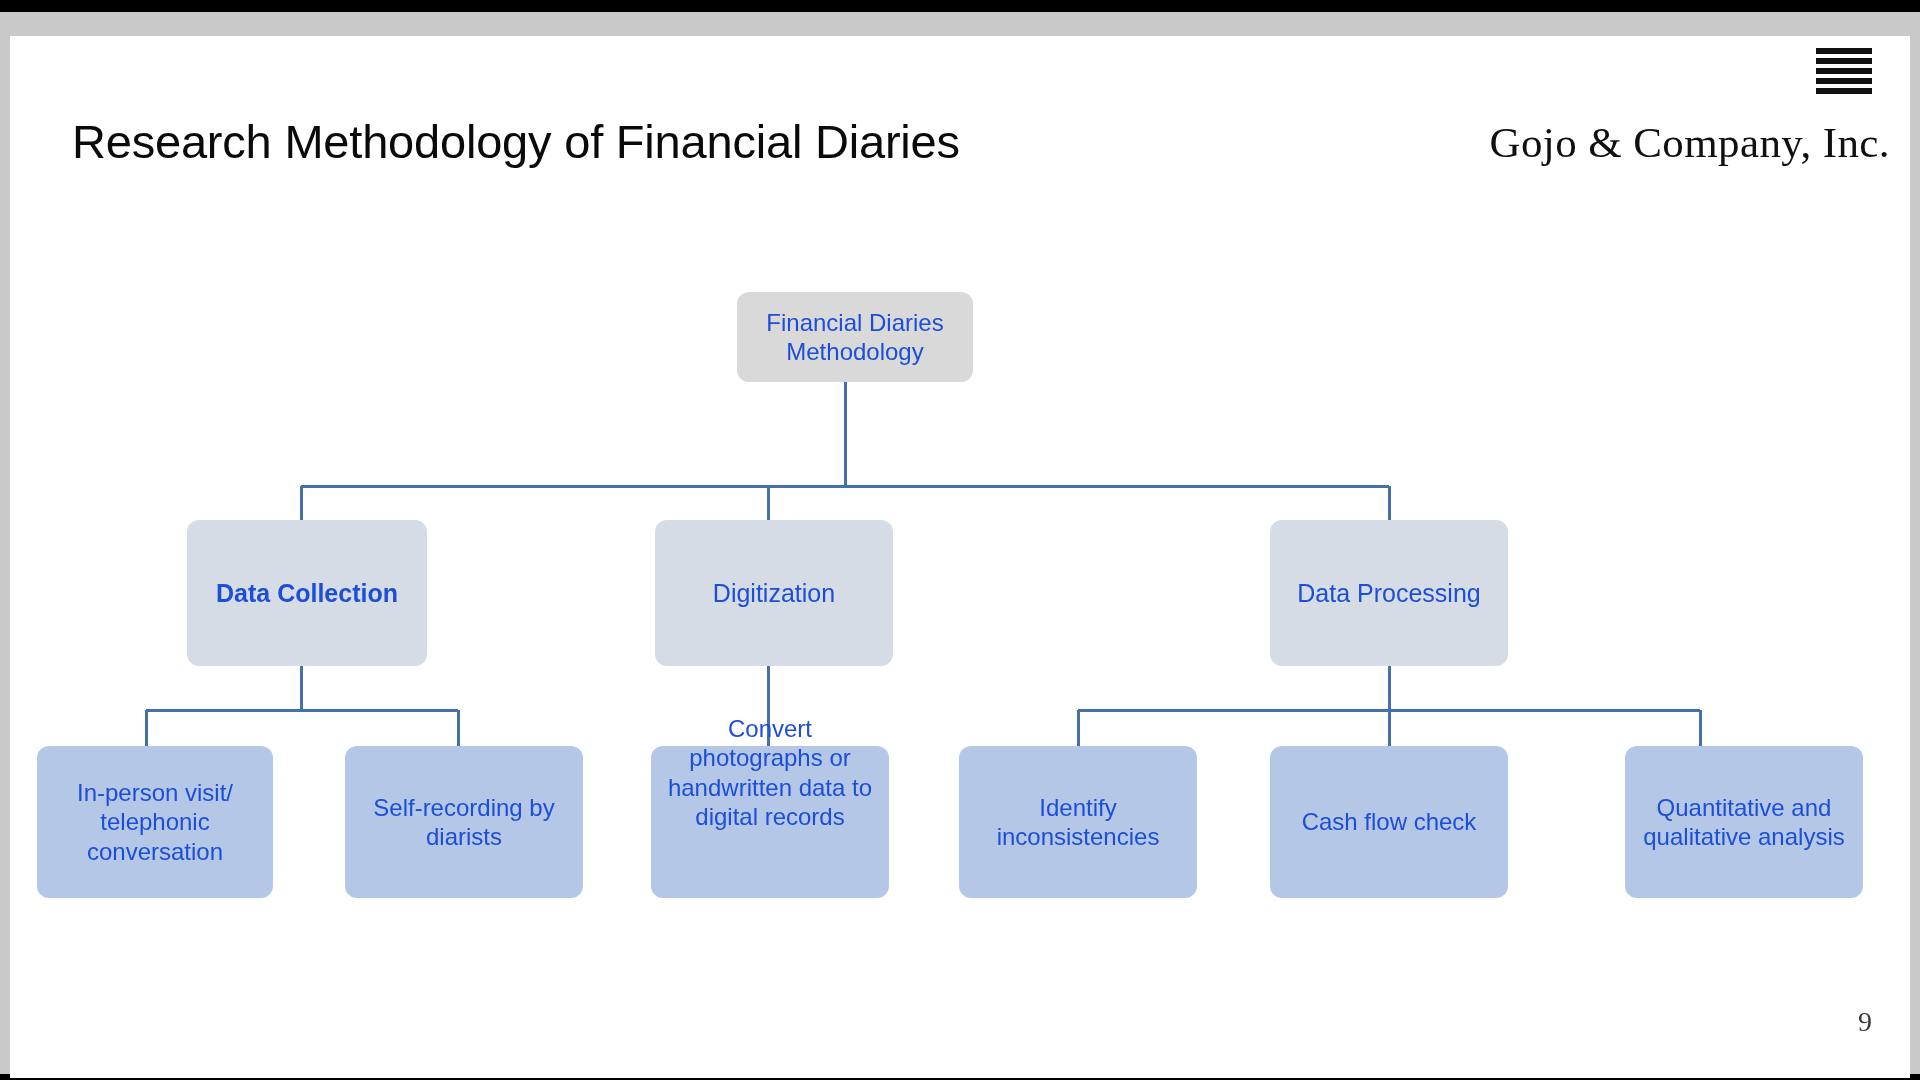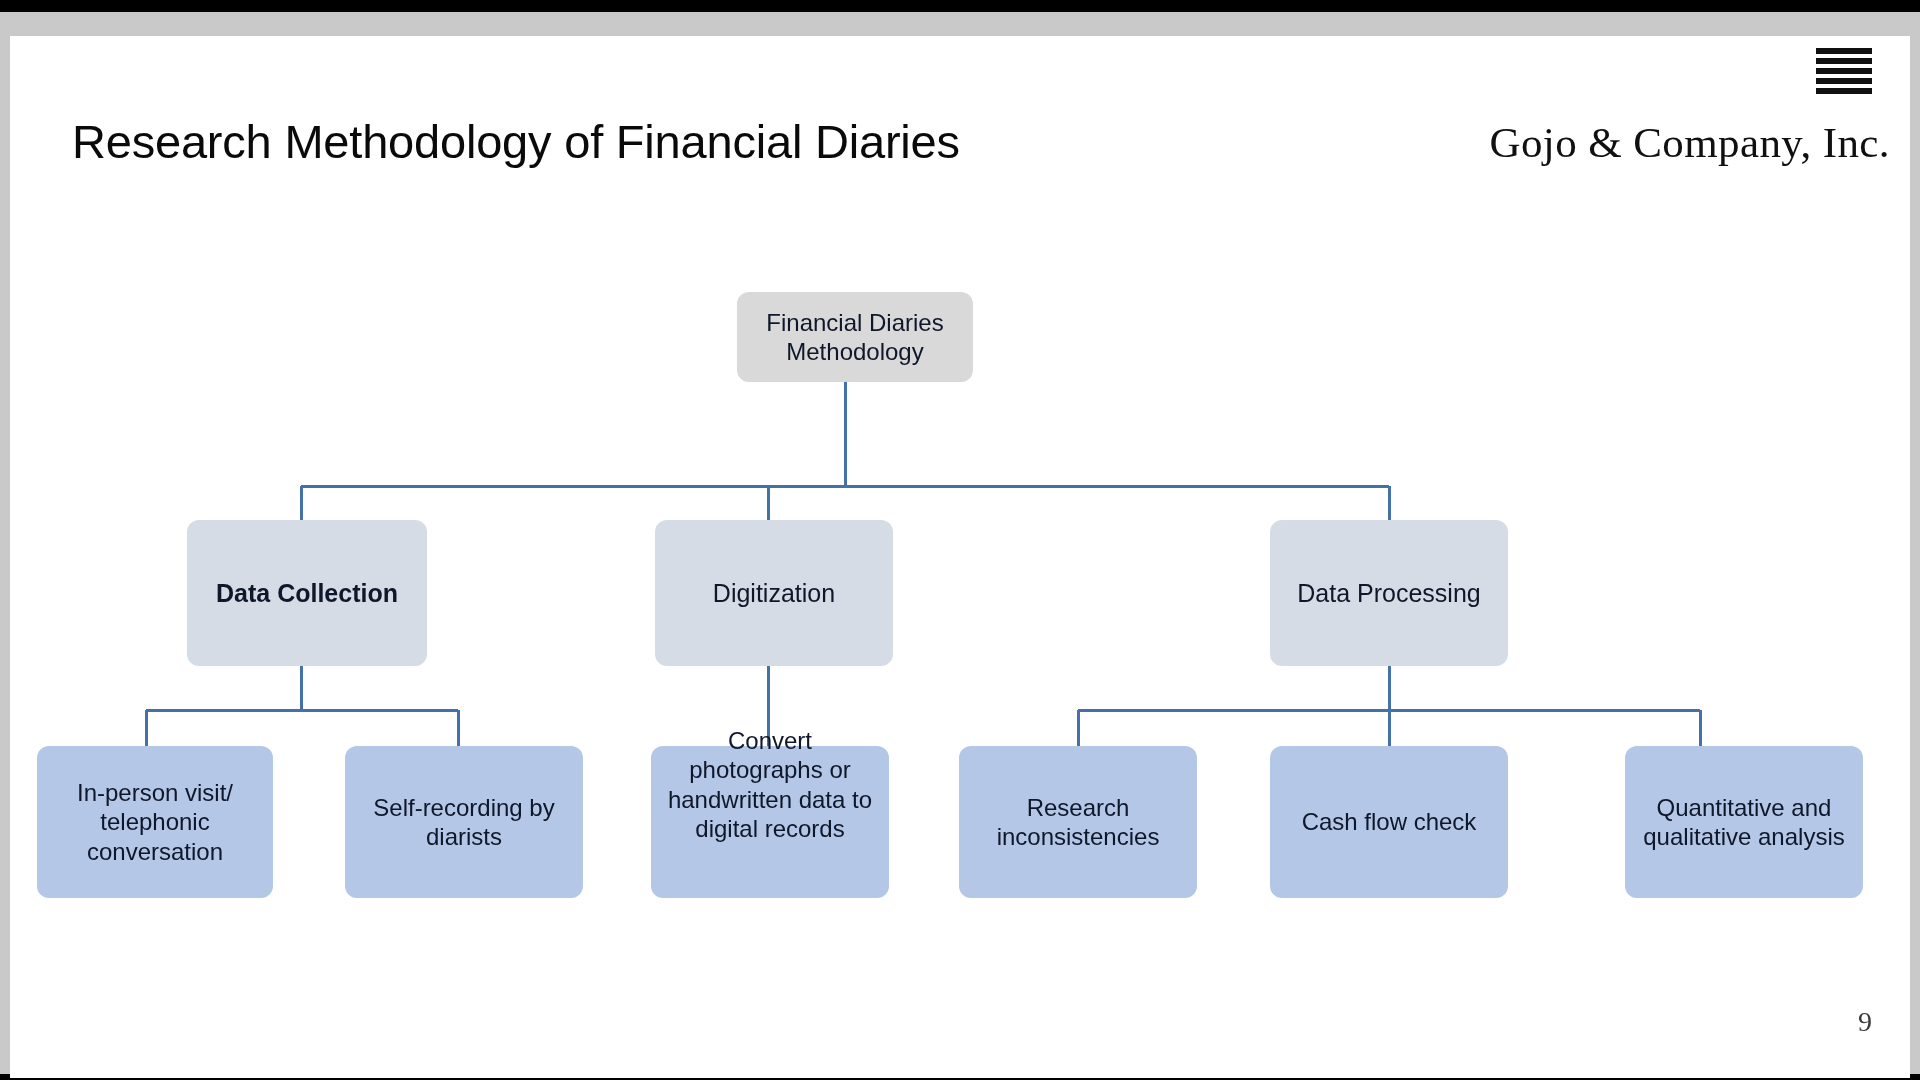--- a/index.html
+++ b/index.html
@@ -115,24 +115,24 @@
   }
 
   .node {
     position: absolute;
     box-sizing: border-box;
     display: flex;
     align-items: center;
     justify-content: center;
     text-align: center;
     border-radius: 12px;
-    color: #0f172a;
+    color: #1d4ed8;
     font-family: "Liberation Sans", sans-serif;
     line-height: 1.22;
-    padding: 12px 8px;
+    padding: 0 8px;
   }
   .node.level-0 {
     background: #d9d9d9;
     font-size: 24px;
   }
   .node.level-1 {
     background: #d6dce5;
     font-size: 25px;
   }
   .node.level-2 {
@@ -223,21 +223,21 @@
 
         <div class="node level-2" style="left:335px; top:710px; width:238px; height:152px;">
           <span class="node-text">Self-recording by diarists</span>
         </div>
 
         <div class="node level-2 overflow" style="left:641px; top:710px; width:238px; height:152px;">
           <span class="node-text">Convert photographs or handwritten data to digital records</span>
         </div>
 
         <div class="node level-2" style="left:949px; top:710px; width:238px; height:152px;">
-          <span class="node-text">Research inconsistencies</span>
+          <span class="node-text">Identify inconsistencies</span>
         </div>
 
         <div class="node level-2" style="left:1260px; top:710px; width:238px; height:152px;">
           <span class="node-text">Cash flow check</span>
         </div>
 
         <div class="node level-2" style="left:1571px; top:710px; width:238px; height:152px;margin-left:44px;">
           <span class="node-text">Quantitative and qualitative analysis</span>
         </div>
 

